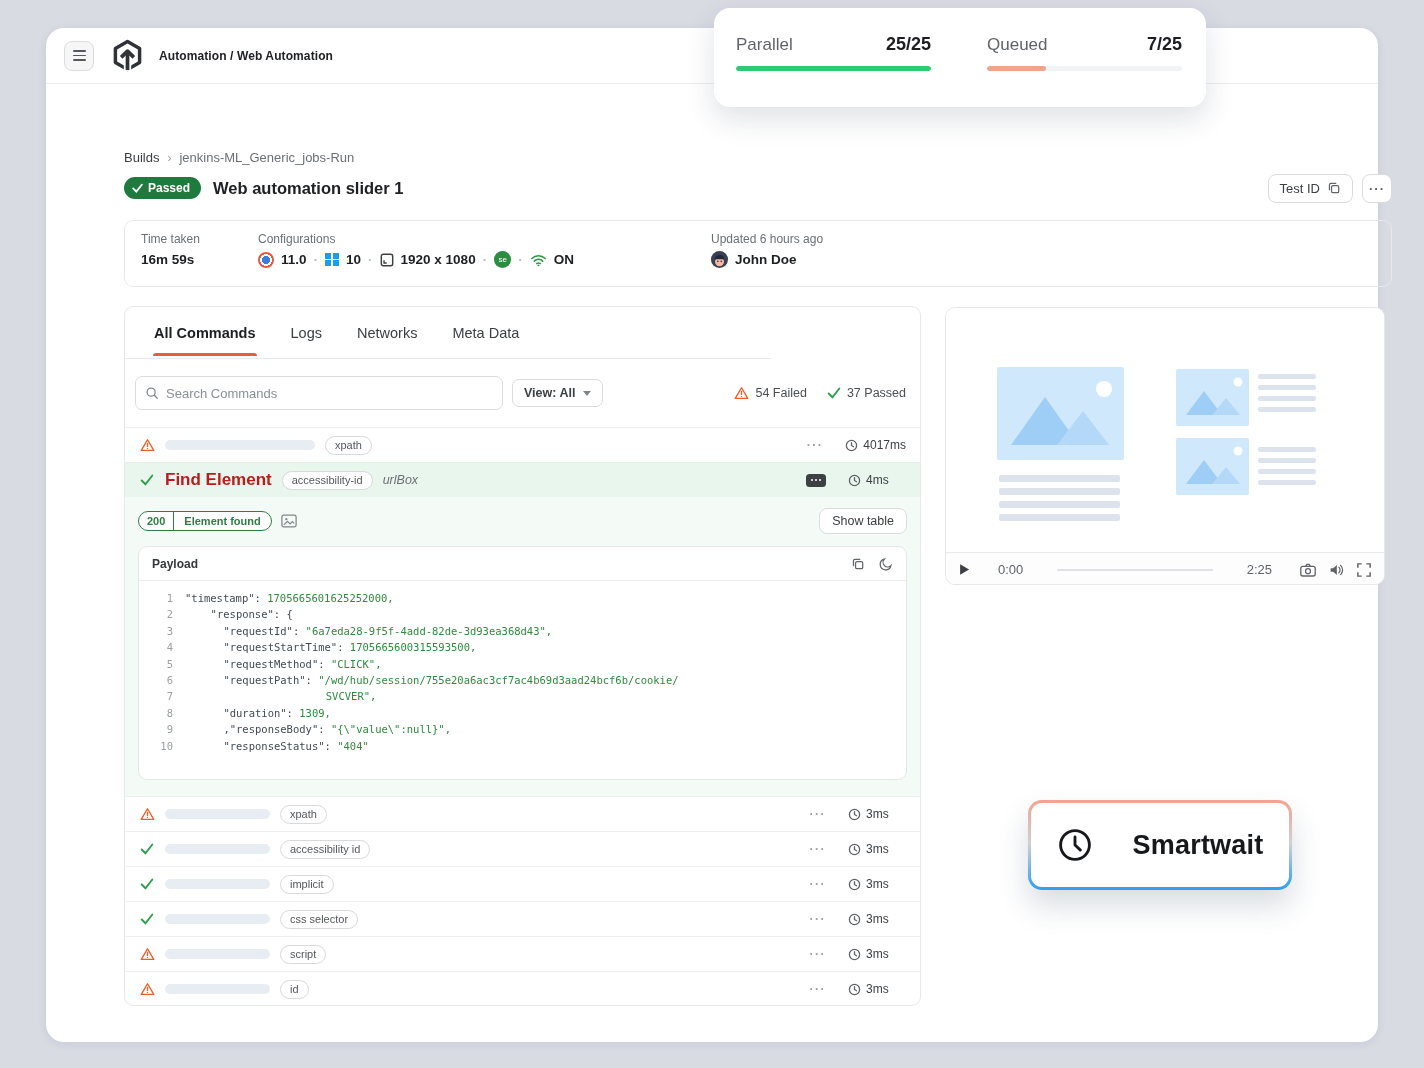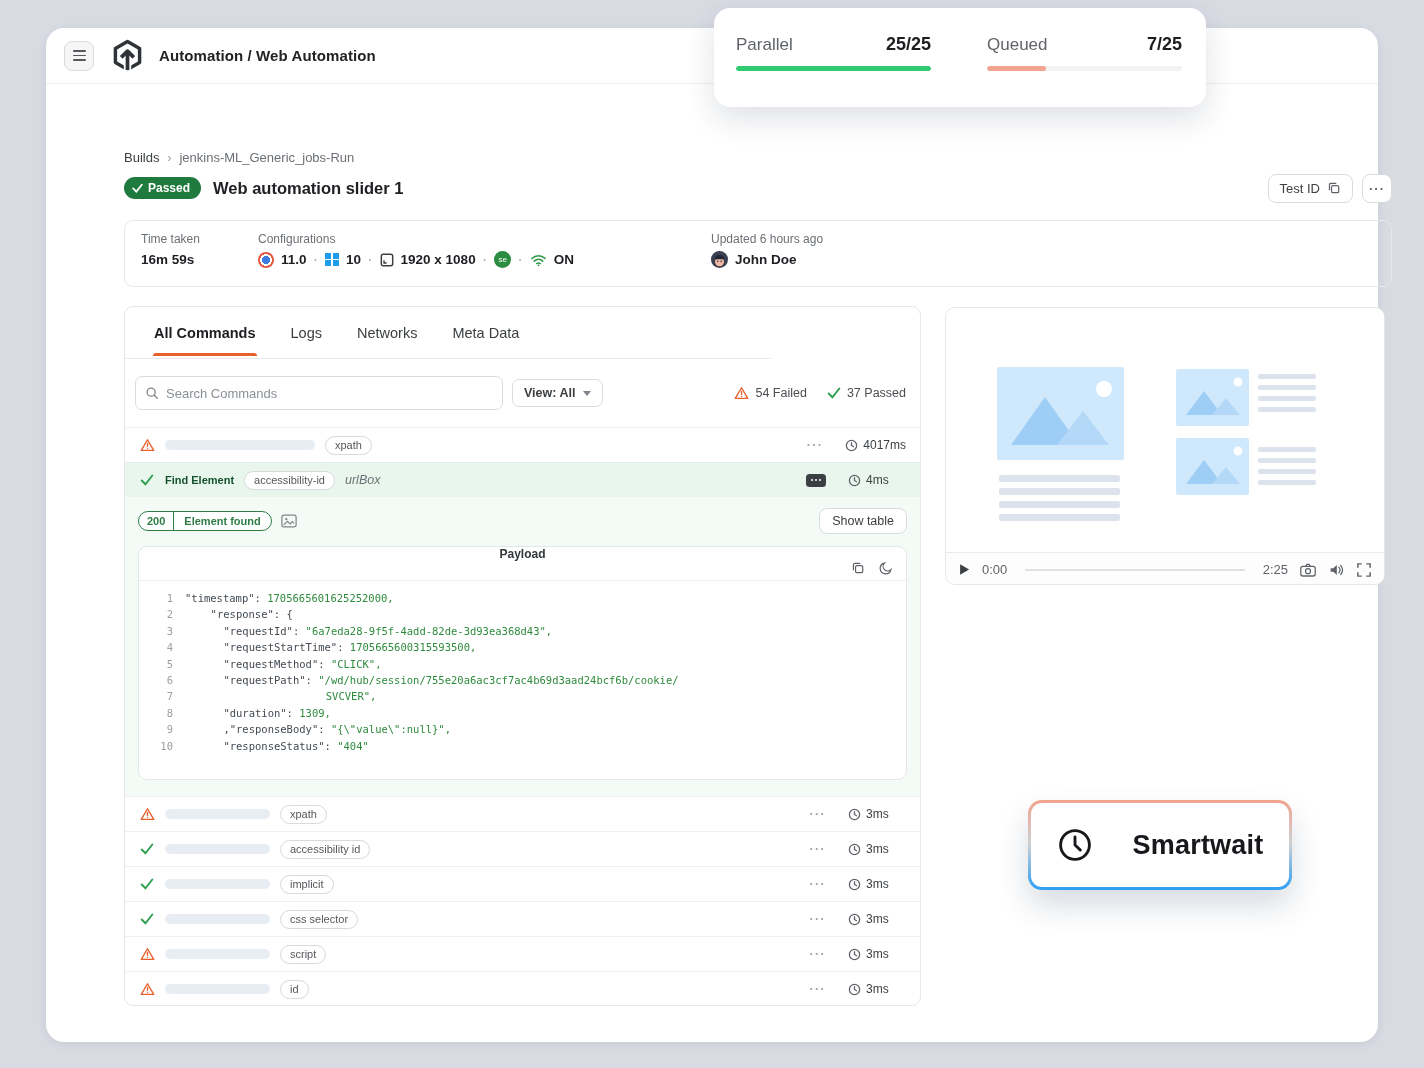--- a/index.html
+++ b/index.html
@@ -9,21 +9,21 @@
   
   .app-card { position:absolute; left:46px; top:28px; width:1332px; height:1014px;
               background:#fff; border-radius:18px; box-shadow:0 2px 10px rgba(25,30,60,.08); }
 
   
   .app-header { height:56px; border-bottom:1px solid #ececec; display:flex; align-items:center; padding-left:18px; }
   .hamburger { width:30px; height:30px; border:1px solid #dcdcdc; border-radius:8px; background:#f6f6f7;
                display:flex; flex-direction:column; justify-content:center; align-items:center; gap:3px; cursor:pointer; }
   .hamburger span { width:13px; height:1.6px; background:#55585c; border-radius:1px; }
   .logo { margin-left:17px; display:flex; align-items:center; }
-  .app-title { margin-left:15px; font-size:15px; font-weight:700; color:#202225; letter-spacing:.1px; }
+  .app-title { margin-left:15px; font-size:12px; font-weight:700; color:#202225; letter-spacing:.1px; }
 
   
   .stats-card { position:absolute; left:714px; top:8px; width:492px; height:99px; background:#fff;
                 border-radius:16px; box-shadow:0 12px 30px rgba(30,40,70,.14); z-index:30;
                 display:flex; gap:56px; padding:26px 24px 0 22px; }
   .stat-col { width:198px; }
   .stat-row { display:flex; justify-content:space-between; align-items:baseline; }
   .stat-label { font-size:17px; color:#5f6368; }
   .stat-value { font-size:18px; font-weight:700; color:#1c1e21; }
   .stat-track { margin-top:11px; height:5px; border-radius:3px; background:#f1f3f4; overflow:hidden; }
@@ -88,53 +88,53 @@
   .cmd-row.state-pass .icon-pass { display:flex; }
   .cmd-row.state-fail .icon-fail { display:flex; }
   .skeleton { height:10px; border-radius:6px; background:#e8edf4; }
   .sk-150 { width:150px; } .sk-105 { width:105px; }
   .cmd-badge { border:1px solid #d7d9dc; border-radius:999px; padding:2.5px 9px; font-size:11px; color:#55585c; background:#fff; white-space:nowrap; }
   .row-right { margin-left:auto; display:flex; align-items:center; gap:22px; }
   .row-more { color:#9aa0a6; font-weight:700; letter-spacing:1.5px; font-size:12px; cursor:pointer; line-height:10px; }
   .row-time { display:flex; align-items:center; gap:5px; font-size:12px; color:#3c4043; min-width:58px; justify-content:flex-start; }
 
   .cmd-row.selected { background:#e9f6ee; border-top:1px solid #e2efe6; }
-  .sel-name { font-size:11px; font-weight:700; color:#14532d; }
+  .sel-name { font-size:17px; font-weight:700; color:#b91c1c; }
   .sel-locator { font-size:12.5px; font-style:italic; color:#6b7075; }
   .dark-more { width:20px; height:13px; background:#3c4043; border-radius:3.5px; display:flex; align-items:center; justify-content:center; cursor:pointer; }
   .dark-more i { width:2.2px; height:2.2px; border-radius:50%; background:#fff; box-shadow:4px 0 0 #fff, -4px 0 0 #fff; }
 
   .expanded { background:#f4faf6; padding:9px 13px 14px 13px; height:299px; }
   .status-row { display:flex; align-items:center; gap:9px; height:30px; }
   .status-pill { display:flex; align-items:center; border:1px solid #2e7d44; border-radius:999px; overflow:hidden;
                  font-size:11px; font-weight:700; color:#2e7d44; background:#fff; }
   .status-pill .code { padding:3px 8px; border-right:1px solid #2e7d44; }
   .status-pill .msg { padding:3px 10px; }
   .show-table-btn { margin-left:auto; background:#fff; border:1px solid #dadce0; border-radius:8px; padding:5px 12px;
                     font-size:12.5px; color:#3c4043; cursor:pointer; font-family:inherit; }
 
   .payload-card { margin-top:10px; background:#fff; border:1px solid #e5e6e8; border-radius:9px; height:234px; overflow:hidden; }
-  .payload-head { height:34px; display:flex; align-items:center; padding:0 13px; border-bottom:1px solid #ededef;flex-direction:column; }
+  .payload-head { height:34px; display:flex; align-items:center; padding:0 13px; border-bottom:1px solid #ededef; }
   .payload-title { font-size:12px; font-weight:700; color:#33373b; }
   .payload-icons { margin-left:auto; display:flex; align-items:center; gap:14px; }
   .payload-icons .pi { cursor:pointer; display:flex; }
   .code-area { padding:9px 0 0 0; font-family:"DejaVu Sans Mono", monospace; font-size:10.5px; }
   .code-line { display:flex; line-height:16.4px; }
   .ln { width:34px; text-align:right; color:#9aa0a6; flex:none; }
   .lc { padding-left:12px; white-space:pre; }
   .seg-k { color:#424a52; } .seg-p { color:#424a52; } .seg-v { color:#2e8b3d; }
 
   
   .video-panel { position:absolute; left:899px; top:279px; width:440px; height:278px;
                  border:1px solid #e5e6e8; border-radius:10px; background:#fff; overflow:hidden; }
   .video-canvas { height:244px; position:relative; background:#fff; }
   .ph-img { background:#cfe8fc; border-radius:2px; position:absolute; overflow:hidden; }
   .ph-img svg { position:absolute; left:0; top:0; width:100%; height:100%; }
   .ph-line { position:absolute; height:7px; border-radius:2px; background:#dde3ec; }
-  .video-controls { height:34px; border-top:1px solid #e8eaed; display:flex; align-items:center; padding:0 13px; gap:12px; background:#fdfdfe; }
+  .video-controls { height:34px; border-top:1px solid #e8eaed; display:flex; align-items:center; padding:0 13px; gap:28px; background:#fdfdfe; }
   .vc-time { font-size:13px; color:#5f6368; }
   .seek { flex:1; height:2px; background:#dfe1e5; border-radius:2px; margin:0 6px; cursor:pointer; }
   .vc-icons { display:flex; align-items:center; gap:13px; }
   .vc-icons > * { cursor:pointer; display:flex; }
 
   
   .smartwait-btn { position:absolute; left:1028px; top:800px; width:264px; height:90px; border-radius:14px;
                    border:3px solid transparent;
                    background:linear-gradient(#fff,#fff) padding-box,
                               linear-gradient(180deg,#f2a28e 0%, #cfd0d2 48%, #2b9ff2 100%) border-box;

